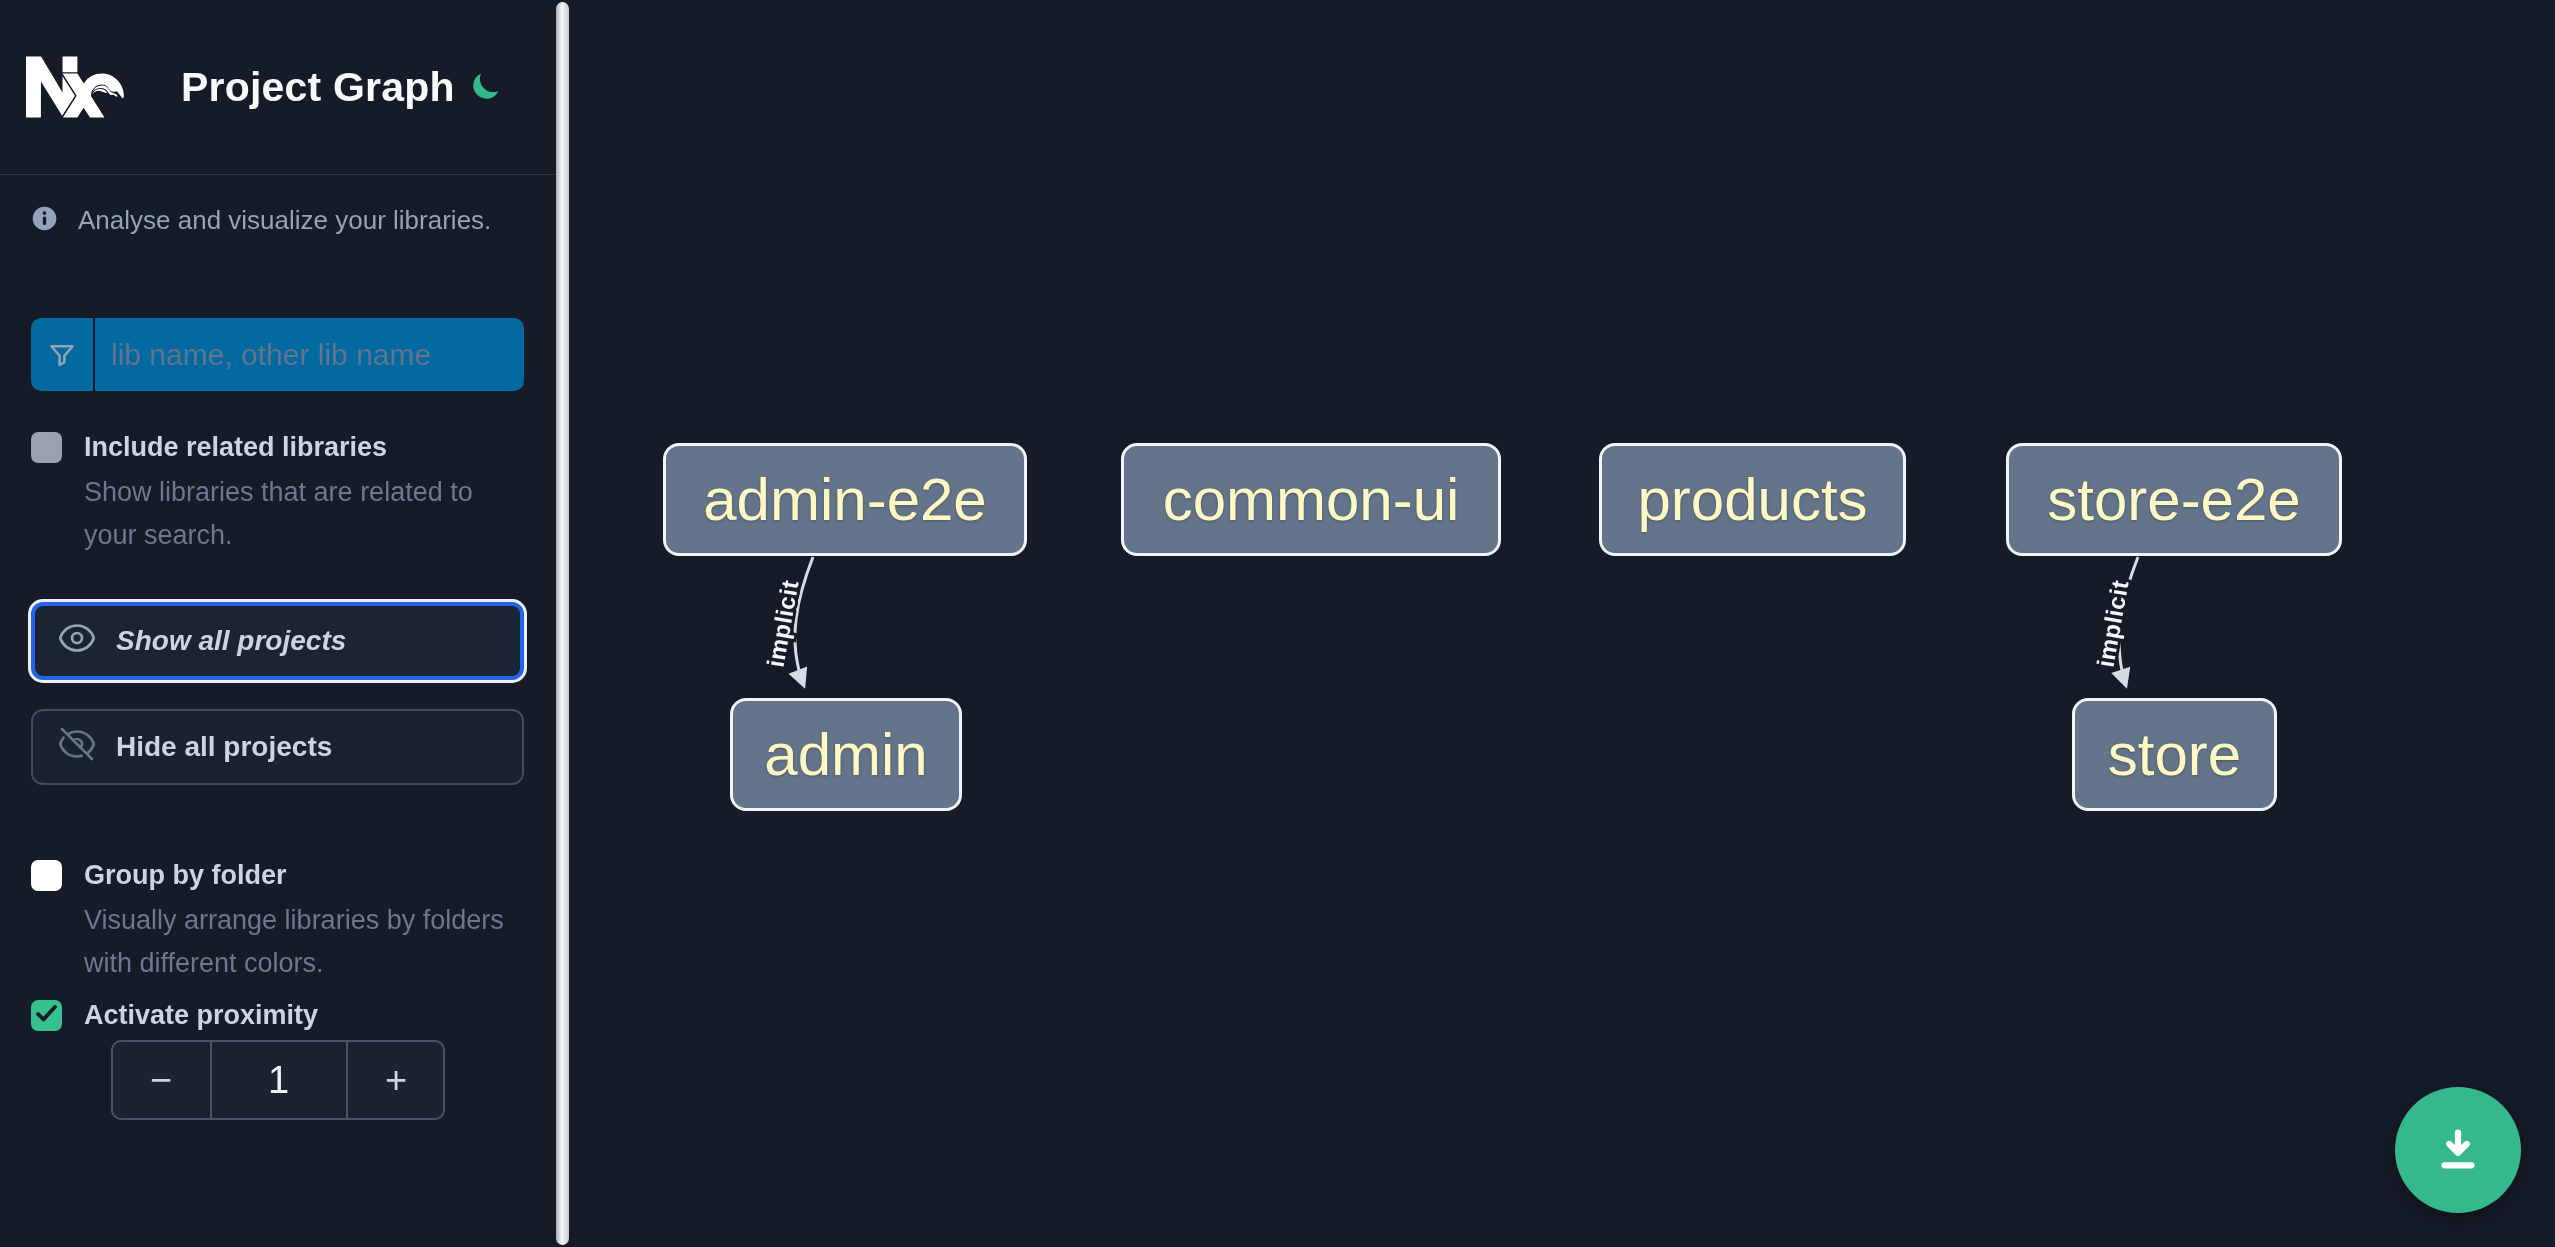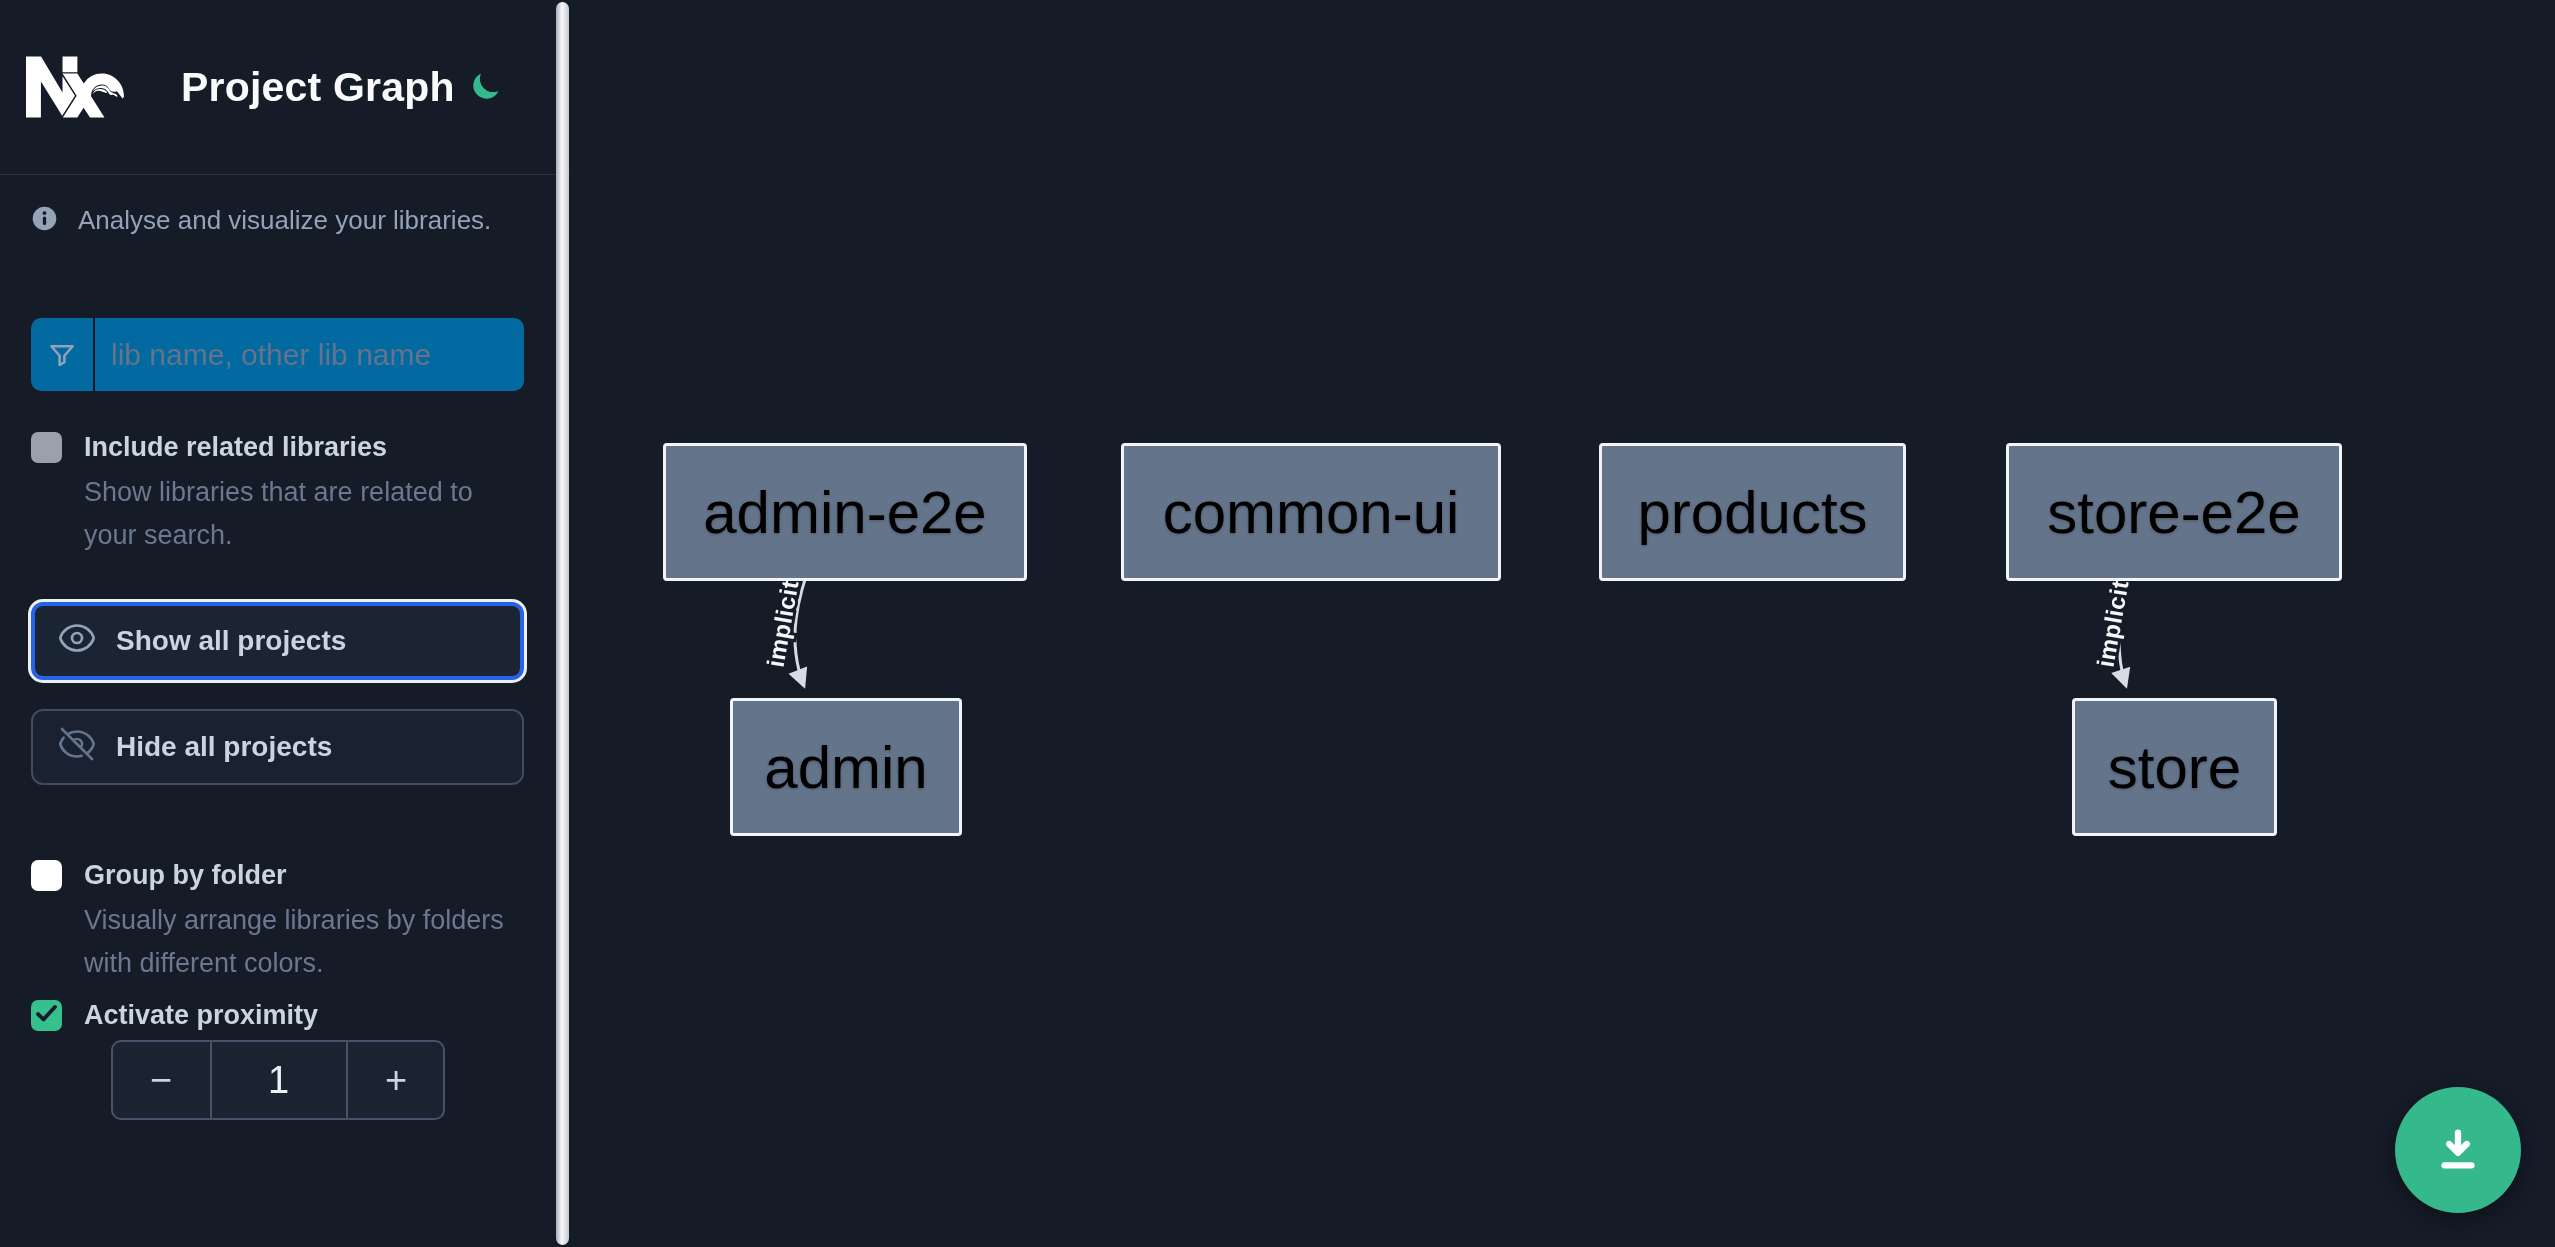--- a/index.html
+++ b/index.html
@@ -45,44 +45,44 @@
   .cb svg { width:27px; height:27px; }
   .cb-label { font-size:27px; font-weight:600; color:#cbd5e1; line-height:31px; display:block; }
   .cb-desc  { font-size:27px; color:#6b7890; line-height:43px; margin-top:8px; }
 
   .sb-btn { width:100%; height:76px; border-radius:12px; background:#1a2231;
             border:2px solid #404c61; display:flex; align-items:center; gap:19px;
             padding:0 24px; cursor:pointer; color:#cbd5e1; font-family:"Liberation Sans",sans-serif;
             font-size:28px; font-weight:600; }
   .sb-btn svg { width:40px; height:40px; flex:0 0 auto; }
   .sb-btn.focused { height:78px; background:#1b2433; border:4px solid #2563eb;
-                    box-shadow:0 0 0 3px rgba(250,251,252,0.95); padding:0 22px; }
+                    box-shadow:0 0 0 3px rgba(250,251,252,0.95); padding:0 22px;font-style:italic; }
   .mt-check1 { margin-top:41px; }
   .mt-show   { margin-top:45px; }
   .mt-hide   { margin-top:29px; }
   .mt-check2 { margin-top:75px; }
   .mt-check3 { margin-top:15px; }
 
   .stepper { margin:9px auto 0 auto; width:334px; height:80px; border:2px solid #46536b;
              border-radius:10px; background:#1b2230; display:grid;
              grid-template-columns:97px 138px 97px; }
   .stepper > * { display:flex; align-items:center; justify-content:center;
                  background:transparent; border:none; font-family:"Liberation Sans",sans-serif; }
   .step-btn { color:#cbd5e1; font-size:38px; cursor:pointer; }
   .step-val { color:#eef2f7; font-size:38px; border-left:2px solid #46536b; border-right:2px solid #46536b; }
 
   
   .canvas { position:absolute; left:570px; top:0; width:1985px; height:1247px; background:#151b27; }
   .edges-svg { position:absolute; left:0; top:0; width:1985px; height:1247px; }
   .edge-label { font-family:"Liberation Sans",sans-serif; font-size:24px; font-weight:700;
                 fill:#f5f7fa; stroke:#151b27; stroke-width:6px; paint-order:stroke;
                 text-anchor:middle; letter-spacing:0.5px; }
-  .node { position:absolute; height:138px; background:#64748b; border:3.5px solid #f1f5f9;
-          border-radius:4px; display:flex; align-items:center; justify-content:center;
-          color:#000000; font-size:60px; cursor:pointer;
+  .node { position:absolute; height:113px; background:#64748b; border:3.5px solid #f1f5f9;
+          border-radius:16px; display:flex; align-items:center; justify-content:center;
+          color:#fef9c3; font-size:60px; cursor:pointer;
           text-shadow:0 1px 3px rgba(0,0,0,0.25); }
   .fab { position:absolute; left:1825px; top:1087px; width:126px; height:126px; border-radius:50%;
          background:#35b98c; border:none; cursor:pointer;
          display:flex; align-items:center; justify-content:center;
          box-shadow:0 6px 18px rgba(0,0,0,0.35); }
   .fab svg { width:46px; height:48px; }
 </style>
 </head>
 <body>
 

